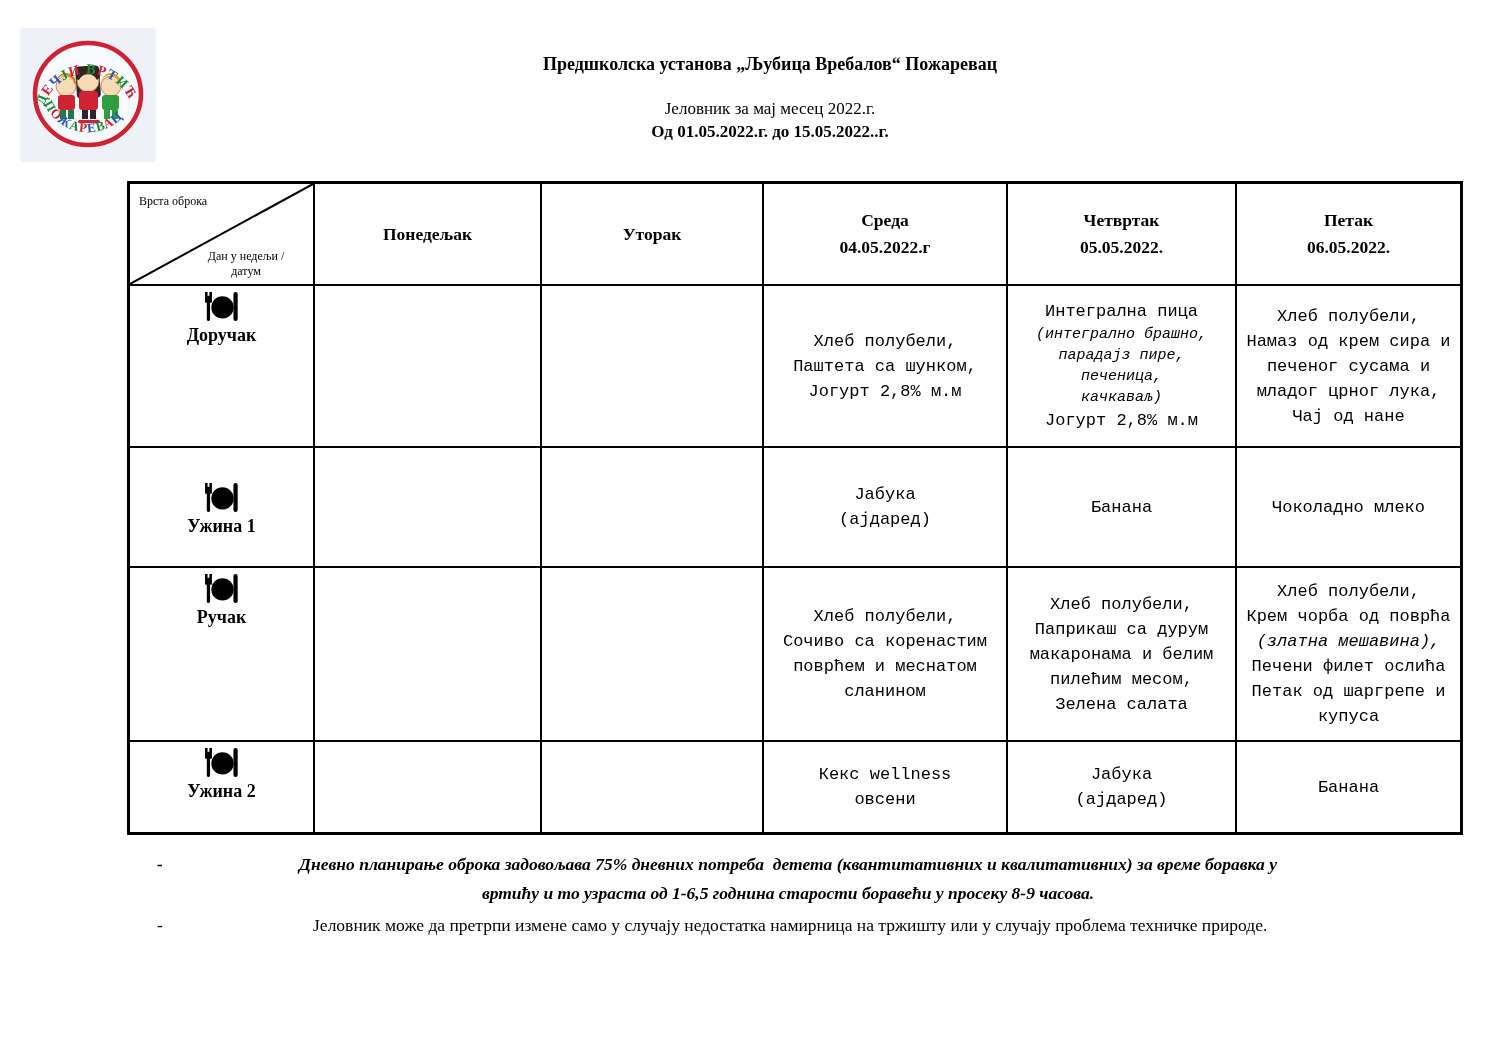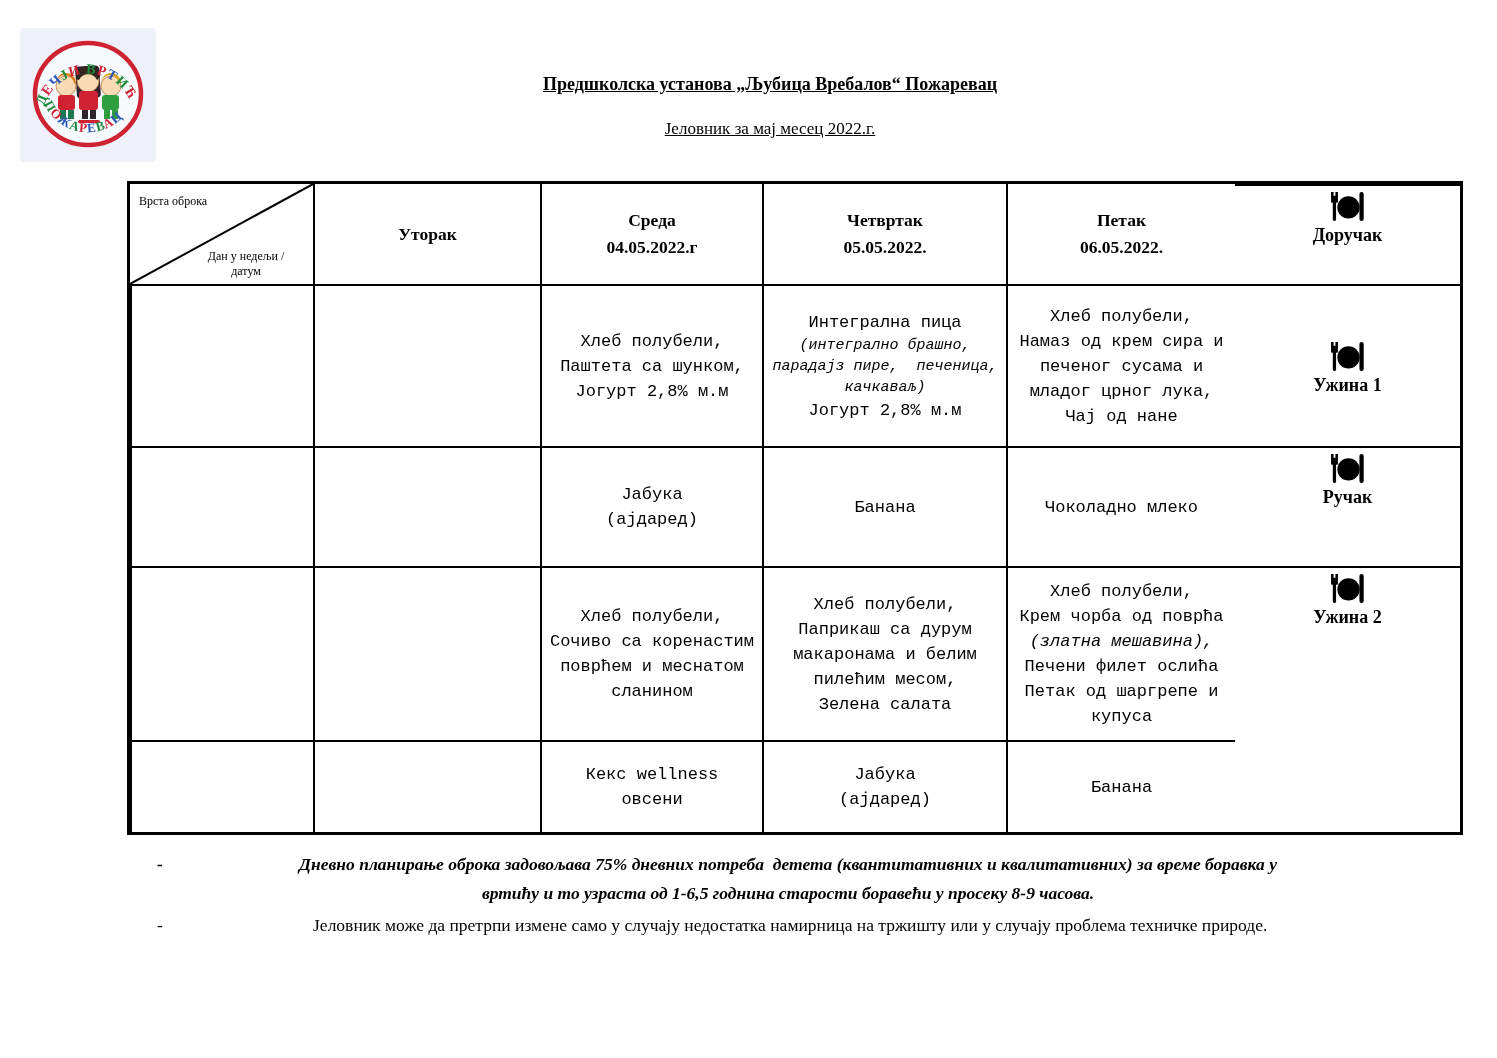--- a/index.html
+++ b/index.html
@@ -4,21 +4,21 @@
 <style>
   html,body{margin:0;padding:0;}
   body{
     width:1497px;height:1058px;position:relative;overflow:hidden;
     background:#ffffff;color:#000;
     font-family:"Liberation Serif", serif;
   }
   
   .logo{position:absolute;left:20px;top:28px;width:136px;height:134px;}
   
-  .titles{position:absolute;left:43px;top:74px;width:1454px;text-align:center;text-decoration:underline;}
+  .titles{position:absolute;left:43px;top:54px;width:1454px;text-align:center;}
   .org-title{font-size:18px;font-weight:bold;margin:0 0 24px 0;}
   .menu-title{font-size:17px;margin:0 0 3px 0;}
   .date-range{font-size:17px;font-weight:bold;margin:0;}
   
   .menu-table{
     position:absolute;left:127px;top:181px;
     display:inline-grid;
     grid-template-columns:183px 227px 222px 244px 229px 225px;
     grid-template-rows:100px 162px 120px 174px 92px;
     border:3px solid #000;background:#fff;
@@ -90,33 +90,38 @@
     </text>
     <text font-size="13" font-weight="bold" font-family="Liberation Serif, serif" letter-spacing="1">
       <textPath href="#arcBottom" startOffset="10"><tspan fill="#1f8a3b">П</tspan><tspan fill="#cf2233">О</tspan><tspan fill="#2b56b8">Ж</tspan><tspan fill="#1f8a3b">А</tspan><tspan fill="#cf2233">Р</tspan><tspan fill="#2b56b8">Е</tspan><tspan fill="#1f8a3b">В</tspan><tspan fill="#cf2233">А</tspan><tspan fill="#2b56b8">Ц</tspan></textPath>
     </text>
   </svg>
 </div>
 
 <div class="titles">
   <p class="org-title">Предшколска установа „Љубица Вребалов“ Пожаревац</p>
   <p class="menu-title">Јеловник за мај месец 2022.г.</p>
+  <p class="date-range">Од 01.05.2022.г. до 15.05.2022..г.</p>
 </div>
 
 <div class="menu-table">
 
   <div class="tcell r0 c0 corner">
     <svg class="diag" viewBox="0 0 100 100" preserveAspectRatio="none">
       <line x1="0" y1="100" x2="100" y2="0" stroke="#000" stroke-width="2" vector-effect="non-scaling-stroke"></line>
     </svg>
     <div class="corner-top">Врста оброка</div>
     <div class="corner-bottom">
       <div>Дан у недељи /</div>
       <div>датум</div>
     </div>
+  </div>
+  <div class="tcell r0 c1 day-header">
+    <div>Понедељак</div>
+    <div></div>
   </div>
   <div class="tcell r0 c2 day-header">
     <div>Уторак</div>
     <div></div>
   </div>
   <div class="tcell r0 c3 day-header">
     <div>Среда</div>
     <div>04.05.2022.г</div>
   </div>
   <div class="tcell r0 c4 day-header">

